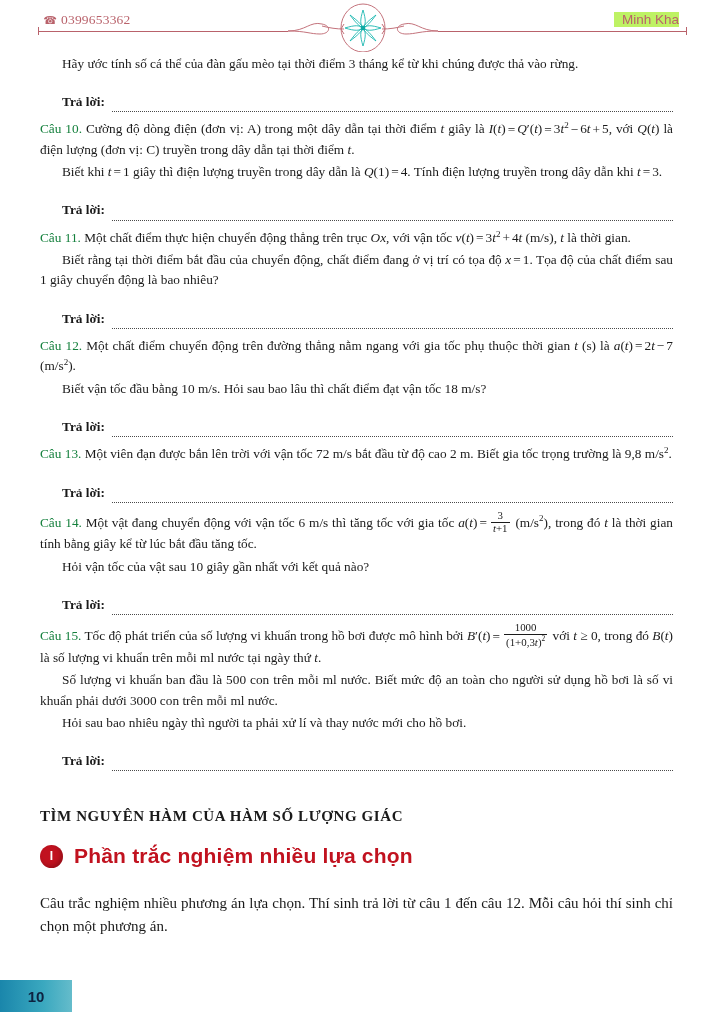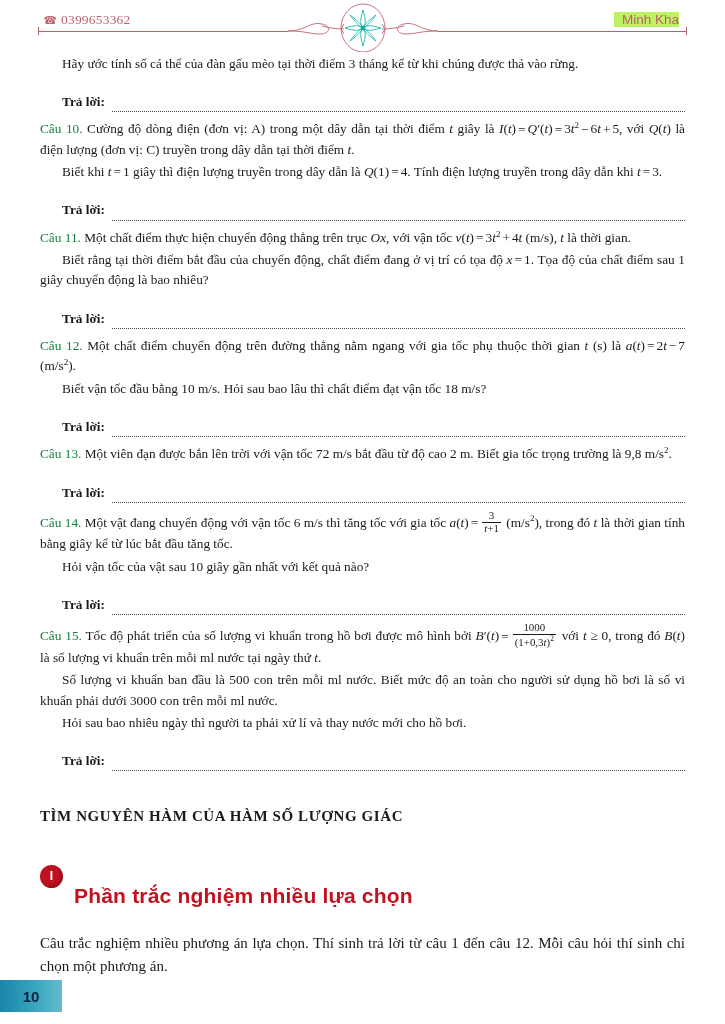--- a/index.html
+++ b/index.html
@@ -87,21 +87,21 @@
     top: -2px;
     transform: translateX(-50%);
     width: 150px;
     height: 54px;
     z-index: 4;
     background: #fff;
   }
 
   
   .content {
-    padding: 6px 40px 0 40px;
+    padding: 6px 52px 0 40px;
     box-sizing: border-box;
     font-size: 13.3px;
     line-height: 1.52;
   }
   p.para {
     margin: 0 0 2px 0;
     text-align: justify;
     text-indent: 22px;
   }
   p.para.noindent {
@@ -177,35 +177,34 @@
     justify-content: center;
     flex: none;
     box-shadow: inset -2px -2px 4px rgba(0,0,0,0.22);
   }
   .part-title {
     color: #c1121f;
     font-family: "Liberation Sans","DejaVu Sans",sans-serif;
     font-weight: bold;
     font-size: 21px;
     letter-spacing: 0.2px;
-    margin-top: 40px;
   }
   .part-desc {
     font-size: 15px;
     line-height: 1.52;
     text-align: justify;
     margin: 0;
   }
 
   
   .page-number {
     position: absolute;
     left: 0;
     bottom: 12px;
-    width: 62px;
+    width: 72px;
     height: 32px;
     background: linear-gradient(90deg, #1a86ab 0%, #3aa8bf 60%, #65bccb 100%);
     display: flex;
     align-items: center;
     justify-content: center;
     color: #0d2240;
     font-family: "Liberation Sans","DejaVu Sans",sans-serif;
     font-weight: bold;
     font-size: 15px;
   }

